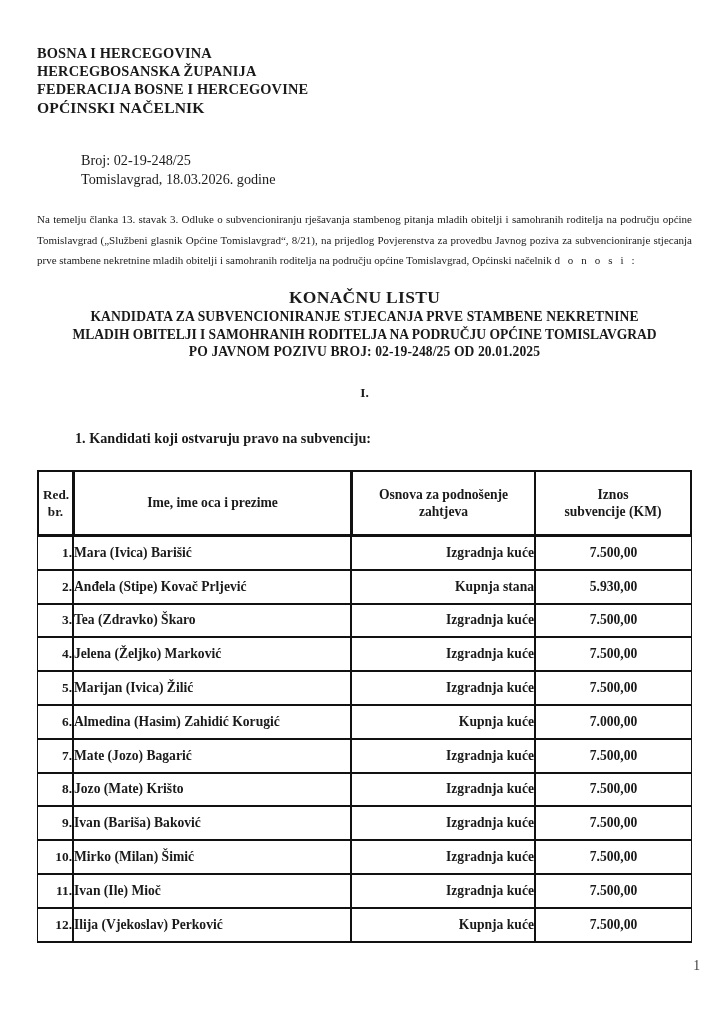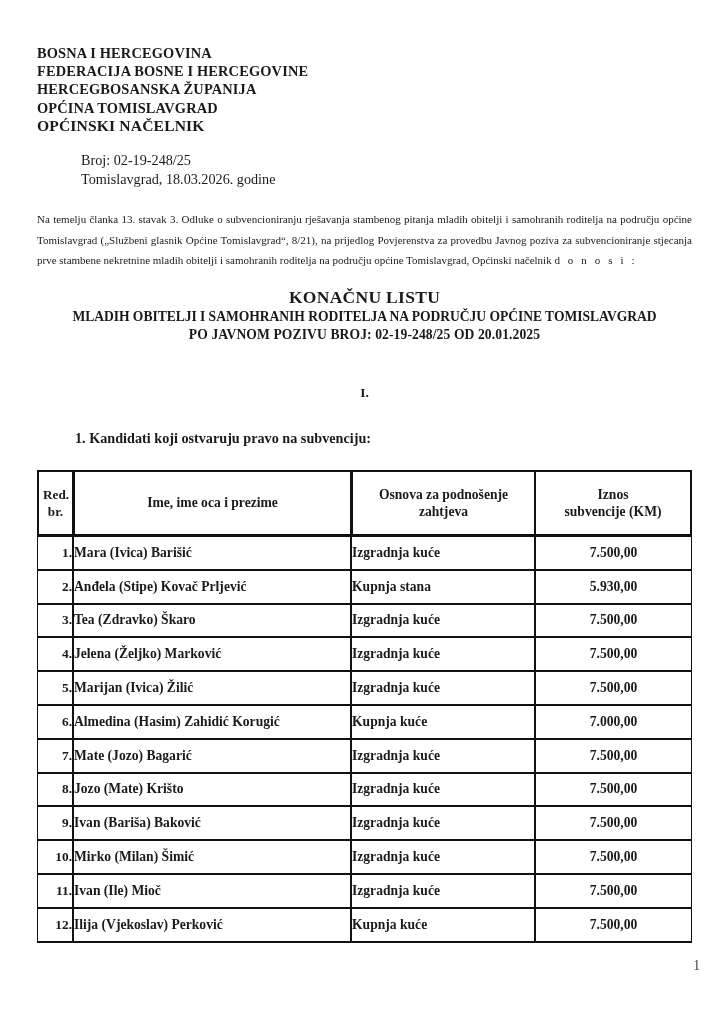--- a/index.html
+++ b/index.html
@@ -160,21 +160,21 @@
     font-size: 13.4px;
     border-left: 2.2px solid #111;
   }
   td.c-name {
     text-align: left;
     padding-left: 6px;
     font-weight: bold;
     border-left: 2.2px solid #111;
   }
   td.c-base {
-    text-align: left;
+    text-align: right;
     padding-left: 5px;
     font-weight: bold;
     border-left: 2.2px solid #111;
   }
   td.c-amt {
     text-align: center;
     font-weight: bold;
     border-right: 2.2px solid #111;
     padding-right: 22px;
   }
@@ -190,35 +190,35 @@
     color: #3a3a3a;
   }
 </style>
 </head>
 <body>
 
 <div class="page">
 
   <div class="letterhead">
     <div>BOSNA I HERCEGOVINA</div>
+    <div>HERCEGBOSANSKA ŽUPANIJA</div>
     <div>FEDERACIJA BOSNE I HERCEGOVINE</div>
-    <div>HERCEGBOSANSKA ŽUPANIJA</div>
-    <div>OPĆINA TOMISLAVGRAD</div>
     <div class="big">OPĆINSKI NAČELNIK</div>
   </div>
 
   <div class="refblock">
     <div>Broj: 02-19-248/25</div>
     <div>Tomislavgrad, 18.03.2026. godine</div>
   </div>
 
   <p class="intro"><span>Na temelju članka 13. stavak 3. Odluke o subvencioniranju rješavanja stambenog pitanja mladih obitelji i samohranih roditelja na području općine Tomislavgrad („Službeni glasnik Općine Tomislavgrad“, 8/21), na prijedlog Povjerenstva za provedbu Javnog poziva za subvencioniranje stjecanja prve stambene nekretnine mladih obitelji i samohranih roditelja na području općine Tomislavgrad, Općinski načelnik </span><span class="spaced">d o n o s i :</span></p>
 
   <div class="title-wrap">
     <div class="title-main">KONAČNU LISTU</div>
+    <div class="title-sub">KANDIDATA  ZA SUBVENCIONIRANJE STJECANJA PRVE STAMBENE NEKRETNINE</div>
     <div class="title-sub l3">MLADIH OBITELJI I SAMOHRANIH RODITELJA NA PODRUČJU OPĆINE TOMISLAVGRAD</div>
     <div class="title-sub">PO JAVNOM POZIVU BROJ: 02-19-248/25 OD 20.01.2025</div>
   </div>
 
   <div class="roman">I.</div>
 
   <div class="subheading">1. Kandidati koji ostvaruju pravo na subvenciju:</div>
 
   <div class="tbl-wrap">
     <table class="list">

